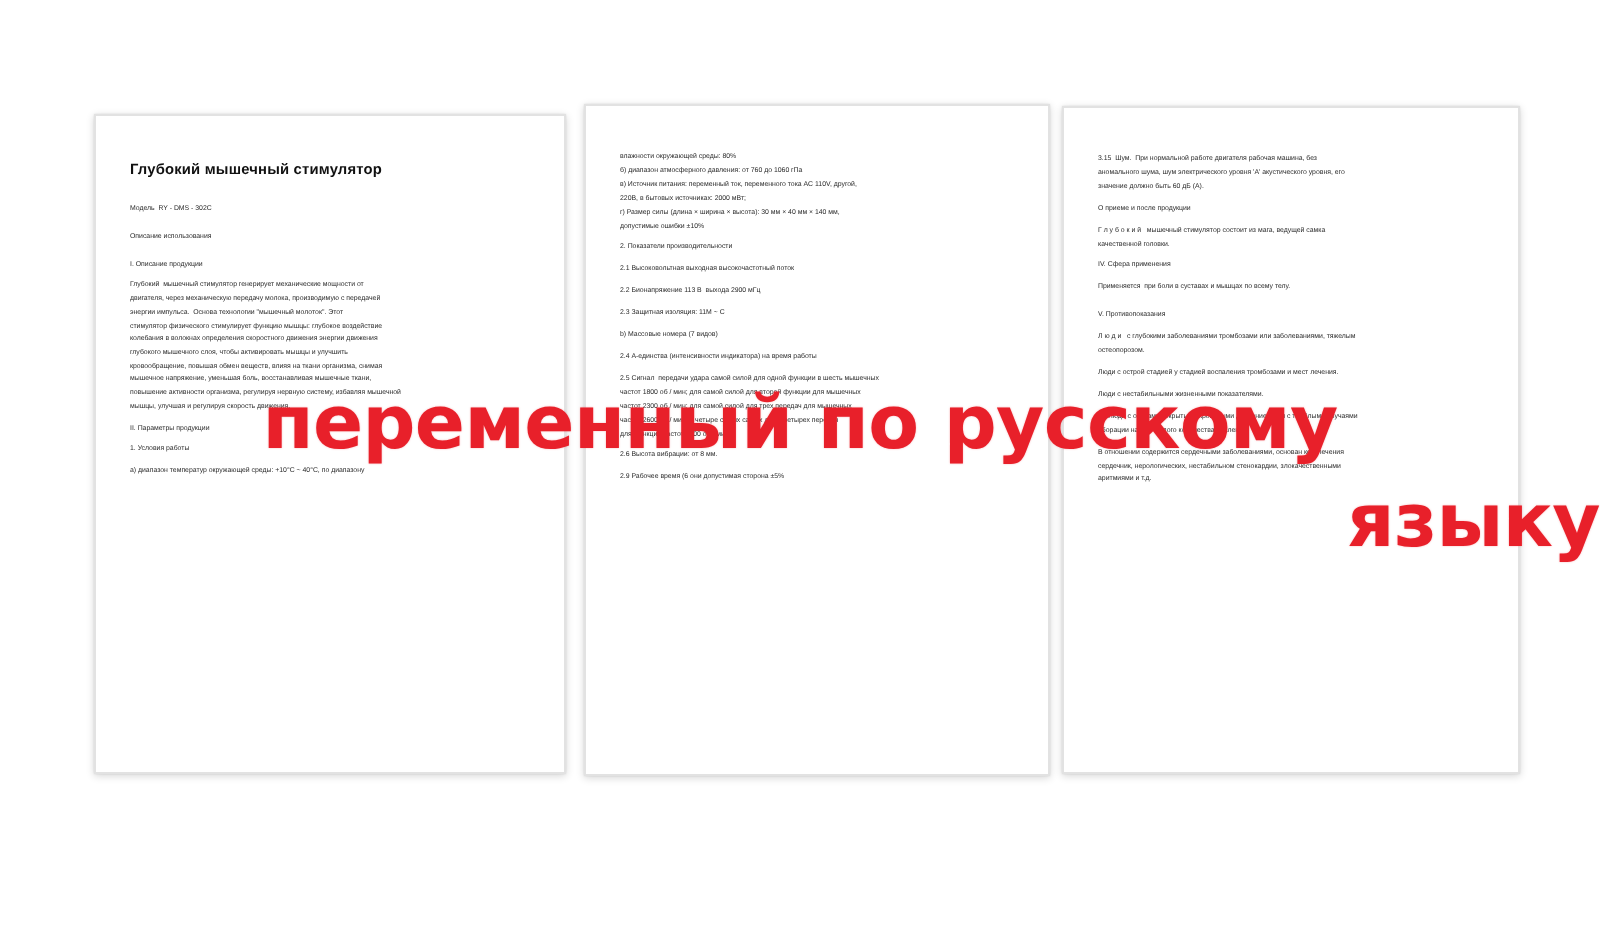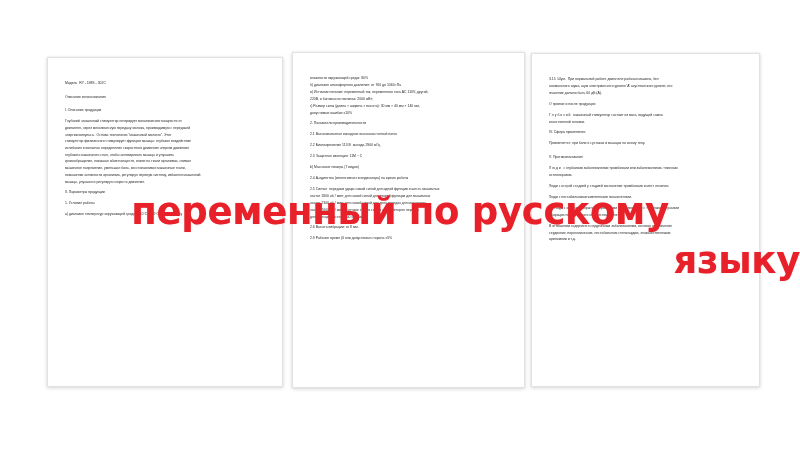--- a/index.html
+++ b/index.html
@@ -90,20 +90,21 @@
 </style>
 </head>
 <body>
 
 <div class="stage">
 
   <div class="pages">
 
     <div class="page page-1">
       <div class="page-inner p1">
+        <div class="doc-title">Глубокий  мышечный стимулятор</div>
         <p class="doc-line">Модель  RY - DMS - 302C</p>
         <p class="doc-line gap-m">Описание использования</p>
         <p class="doc-line gap-m">I. Описание продукции</p>
         <p class="doc-line gap-s">Глубокий  мышечный стимулятор генерирует механические мощности от</p>
         <p class="doc-line">двигателя, через механическую передачу молока, производимую с передачей</p>
         <p class="doc-line">энергии импульса.  Основа технологии "мышечный молоток". Этот</p>
         <p class="doc-line">стимулятор физического стимулирует функцию мышцы: глубокое воздействие</p>
         <p class="doc-line">колебания в волокнах определения скоростного движения энергии движения</p>
         <p class="doc-line">глубокого мышечного слоя, чтобы активировать мышцы и улучшить</p>
         <p class="doc-line">кровообращение, повышая обмен веществ, влияя на ткани организма, снимая</p>

